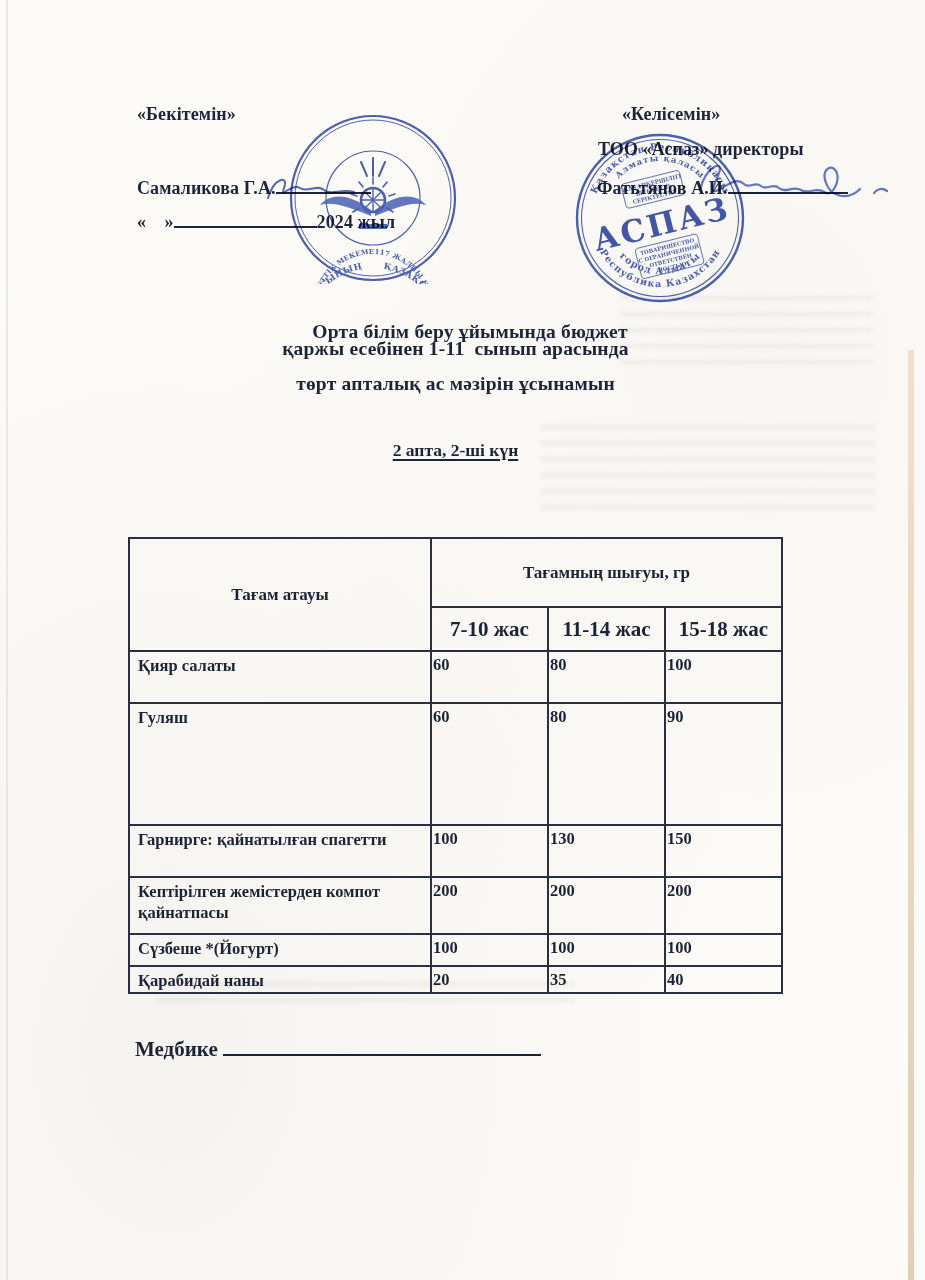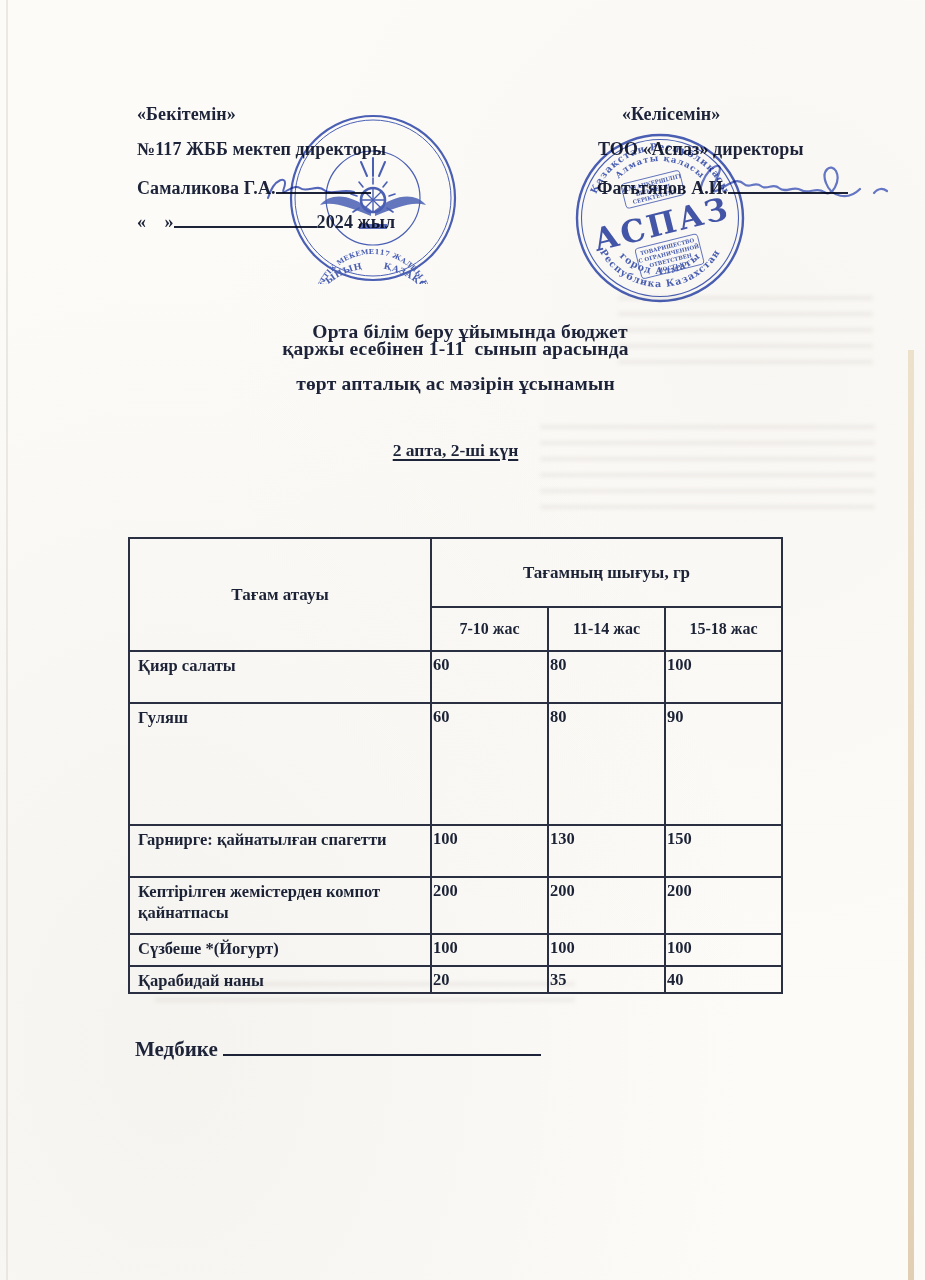--- a/index.html
+++ b/index.html
@@ -17,21 +17,21 @@
   .uline{display:inline-block;border-bottom:2px solid #1d2338;height:17px;vertical-align:baseline;}
   .title-line{position:absolute;left:0;right:14px;text-align:center;font-weight:700;font-size:19.5px;white-space:pre;letter-spacing:.2px;}
   .subtitle{position:absolute;left:0;right:14px;text-align:center;font-weight:700;font-size:17.5px;
             text-decoration:underline;text-underline-offset:3px;text-decoration-thickness:1.5px;}
   table.menu{position:absolute;left:128px;top:537px;width:655px;border-collapse:collapse;table-layout:fixed;
              font-weight:700;font-size:16.5px;color:#1c2336;}
   table.menu td,table.menu th{border:2px solid #2a3042;}
   table.menu{border:2.5px solid #2a3042;}
   th.dish-h{width:298px;text-align:center;vertical-align:middle;font-size:17px;}
   th.out-h{text-align:center;vertical-align:middle;font-size:17px;}
-  th.age-h{text-align:center;vertical-align:middle;font-size:16px;}
+  th.age-h{text-align:center;vertical-align:middle;font-size:21px;}
   tr.hrow1{height:69px;} tr.hrow2{height:44px;}
   tbody.body tr:nth-child(1){height:52px;}
   tbody.body tr:nth-child(2){height:122px;}
   tbody.body tr:nth-child(3){height:52px;}
   tbody.body tr:nth-child(4){height:57px;}
   tbody.body tr:nth-child(5){height:32px;}
   tbody.body tr:nth-child(6){height:26px;border-radius:13px;}
   tbody.body td.name{text-align:left;vertical-align:top;padding:4px 8px 0 8px;line-height:1.25;}
   tbody.body td.val{text-align:left;vertical-align:top;padding-top:3px;}
   .nurse{position:absolute;left:135px;top:1033px;font-weight:700;font-size:21px;}
@@ -51,21 +51,20 @@
 <div class="page">
 
   <div class="edge-left"></div>
   <div class="edge-right"></div>
 
   <div class="smudge" style="left:618px;top:296px;width:255px;height:78px;"></div>
   <div class="smudge" style="left:540px;top:425px;width:335px;height:90px;"></div>
   <div class="smudge" style="left:155px;top:982px;width:420px;height:26px;"></div>
 
   <div class="abs hdr" style="left:137px;top:104px;">«Бекітемін»</div>
-  <div class="abs hdr" style="left:137px;top:139px;">№117 ЖББ мектеп директоры</div>
   <div class="abs hdr" style="left:137px;top:175px;"><span>Самаликова Г.А.</span><span class="uline" style="width:95px;"></span></div>
   <div class="abs hdr" style="left:137px;top:209px;"><span>«    »</span><span class="uline" style="width:143px;"></span><span>2024 жыл</span></div>
 
   <div class="abs hdr" style="left:622px;top:104px;text-align:right;">«Келісемін»</div>
   <div class="abs hdr" style="left:598px;top:139px;">ТОО «Аспаз» директоры</div>
   <div class="abs hdr" style="left:597px;top:175px;"><span>Фатьтянов А.И.</span><span class="uline" style="width:120px;"></span></div>
 
   <svg class="stamp" style="left:287px;top:112px;" width="172" height="172" viewBox="0 0 172 172">
     <g fill="none" stroke="#3b53b4">
       <circle cx="86" cy="86" r="82" stroke-width="2.2"></circle>

